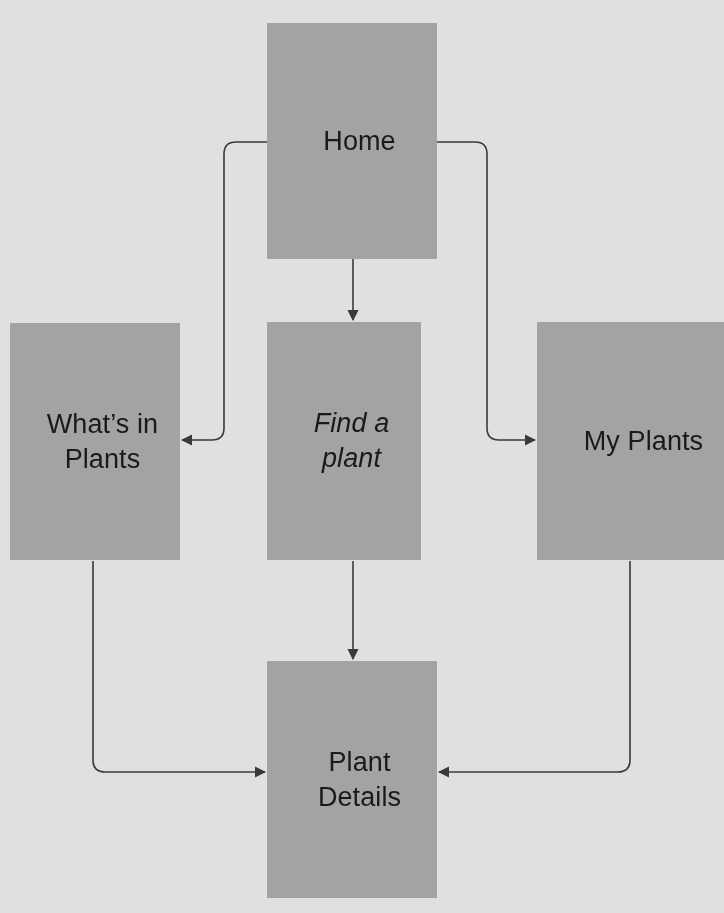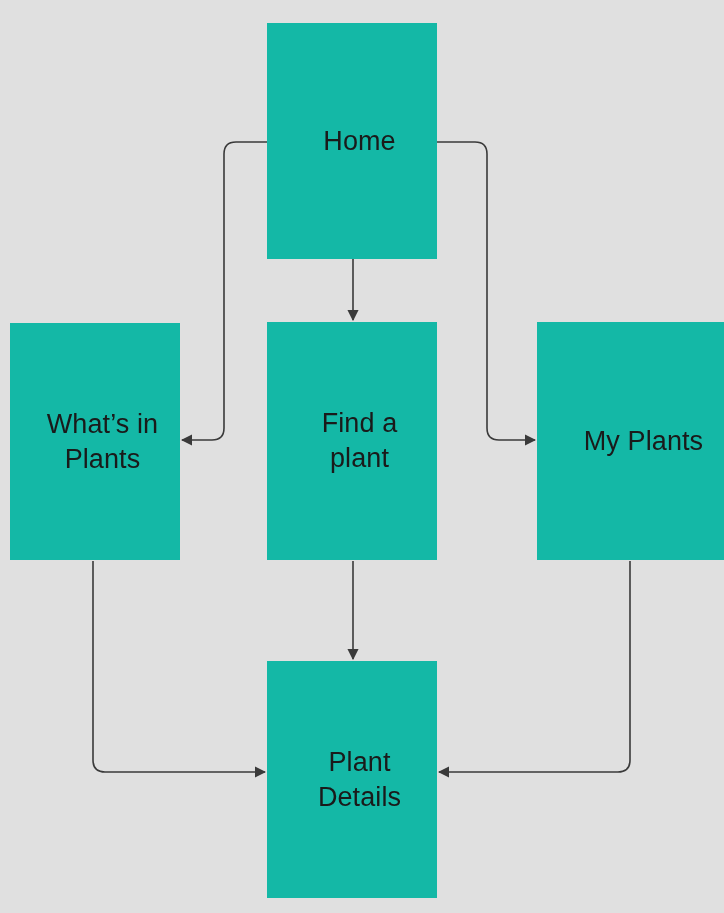--- a/index.html
+++ b/index.html
@@ -23,41 +23,41 @@
   .connector-layer {
     position: absolute;
     left: 0;
     top: 0;
     width: 724px;
     height: 913px;
     pointer-events: none;
   }
   .node {
     position: absolute;
-    background: #14b8a6;
+    background: #a3a3a3;
     display: flex;
     align-items: center;
     justify-content: center;
     text-align: center;
     box-sizing: border-box;
     padding-left: 15px;
   }
   .node-label {
     color: #1a1a1a;
     font-family: "Liberation Sans", sans-serif;
     font-size: 27px;
     line-height: 1.28;
     letter-spacing: 0.1px;
     white-space: pre-line;
     font-weight: 400;
   }
   
   #node-home      { left: 267px; top: 23px;  width: 170px; height: 236px; }
   #node-season    { left: 10px;  top: 323px; width: 170px; height: 237px; }
-  #node-find      { left: 267px; top: 322px; width: 170px; height: 238px; }
+  #node-find      { left: 267px; top: 322px; width: 154px; height: 238px; font-style: italic; }
   #node-myplants  { left: 537px; top: 322px; width: 198px; height: 238px; }
   #node-details   { left: 267px; top: 661px; width: 170px; height: 237px; }
 </style>
 </head>
 <body>
 
 <div id="diagram-root">
 
   <svg class="connector-layer" viewBox="0 0 724 913" width="724" height="913" aria-hidden="true">
     <defs>

